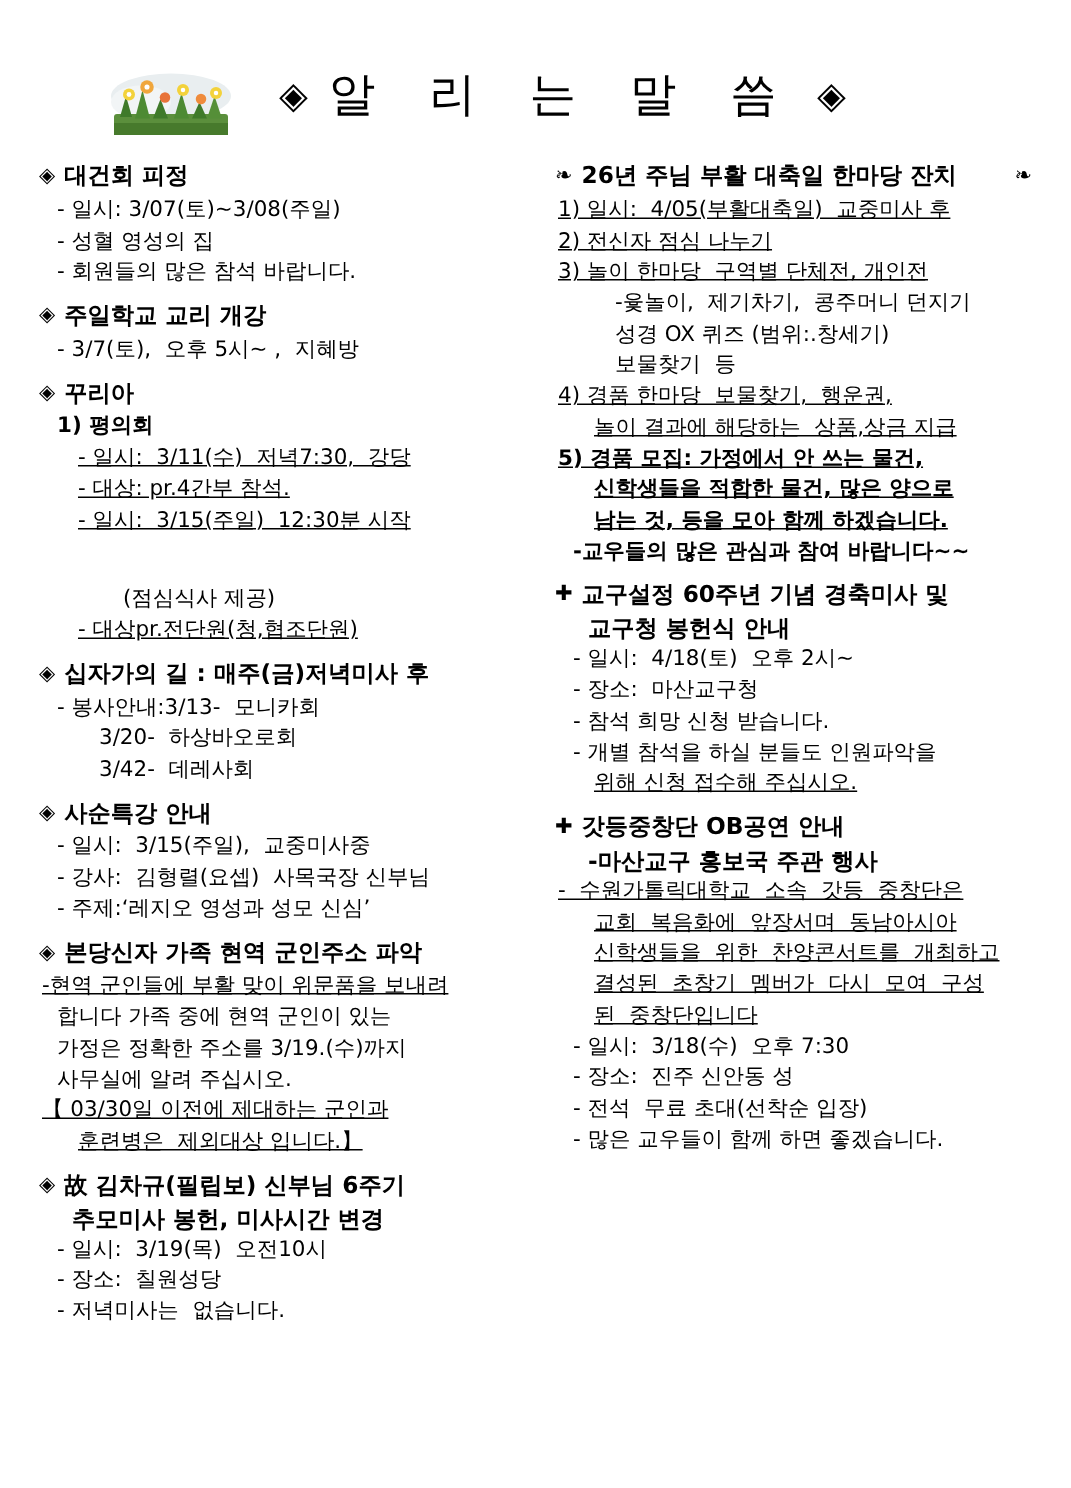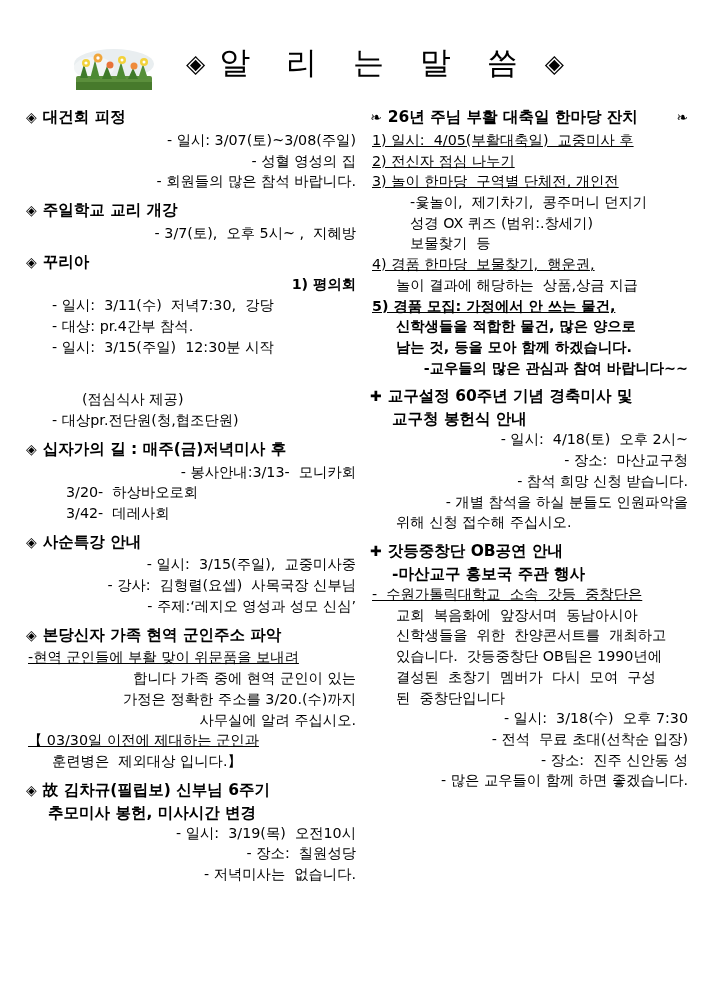--- a/index.html
+++ b/index.html
@@ -92,22 +92,22 @@
     font-weight: bold;
     line-height: 1.3;
     padding-left: 22px;
   }
   .line {
     font-size: 14.3px;
     line-height: 1.45;
     padding-left: 12px;
     white-space: pre-wrap;
   }
-  .line.i1 { padding-left: 12px; text-align: right; }
-  .line.i2 { padding-left: 26px; }
+  .line.i1 { padding-left: 12px; }
+  .line.i2 { padding-left: 26px; text-decoration: underline; }
   .line.i3 { padding-left: 40px; }
   .line.i4 { padding-left: 56px; margin-top: 32px; }
   .line.i0 { padding-left: 2px; text-decoration: underline; }
   .line.bold {
     font-weight: bold;
   }
   .line.u {
     text-decoration: underline;
   }
 </style>
@@ -194,21 +194,21 @@
           <div class="line i1">- 강사:  김형렬(요셉)  사목국장 신부님</div>
           <div class="line i1">- 주제:‘레지오 영성과 성모 신심’</div>
         </div>
         <div class="block">
           <div class="head">
             <span class="mark">◈</span>
             <span class="htext">본당신자 가족 현역 군인주소 파악</span>
           </div>
           <div class="line i0">-현역 군인들에 부활 맞이 위문품을 보내려</div>
           <div class="line i1">합니다 가족 중에 현역 군인이 있는</div>
-          <div class="line i1">가정은 정확한 주소를 3/20.(수)까지</div>
+          <div class="line i1">가정은 정확한 주소를 3/19.(수)까지</div>
           <div class="line i1">사무실에 알려 주십시오.</div>
           <div class="line i0">【 03/30일 이전에 제대하는 군인과</div>
           <div class="line i2">훈련병은  제외대상 입니다.】</div>
         </div>
         <div class="block">
           <div class="head">
             <span class="mark">◈</span>
             <span class="htext">故 김차규(필립보) 신부님 6주기</span>
           </div>
           <div class="head-sub">추모미사 봉헌,  미사시간 변경</div>
@@ -251,24 +251,23 @@
         </div>
         <div class="block">
           <div class="head">
             <span class="mark">✚</span>
             <span class="htext">갓등중창단 OB공연  안내</span>
           </div>
           <div class="head-sub">-마산교구 홍보국 주관 행사</div>
           <div class="line i0">-  수원가톨릭대학교  소속  갓등  중창단은</div>
           <div class="line i2">교회  복음화에  앞장서며  동남아시아</div>
           <div class="line i2">신학생들을  위한  찬양콘서트를  개최하고</div>
-          <div class="line i2">있습니다.  갓등중창단 OB팀은 1990년에</div>
           <div class="line i2">결성된  초창기  멤버가  다시  모여  구성</div>
           <div class="line i2">된  중창단입니다</div>
           <div class="line i1">- 일시:  3/18(수)  오후 7:30</div>
+          <div class="line i1">- 장소:  진주 신안동 성</div>
           <div class="line i1">- 전석  무료 초대(선착순 입장)</div>
-          <div class="line i1">- 장소:  진주 신안동 성</div>
           <div class="line i1">- 많은 교우들이 함께 하면 좋겠습니다.</div>
         </div>
       </div>
   </div>
 
 </div>
 
 </body></html>

